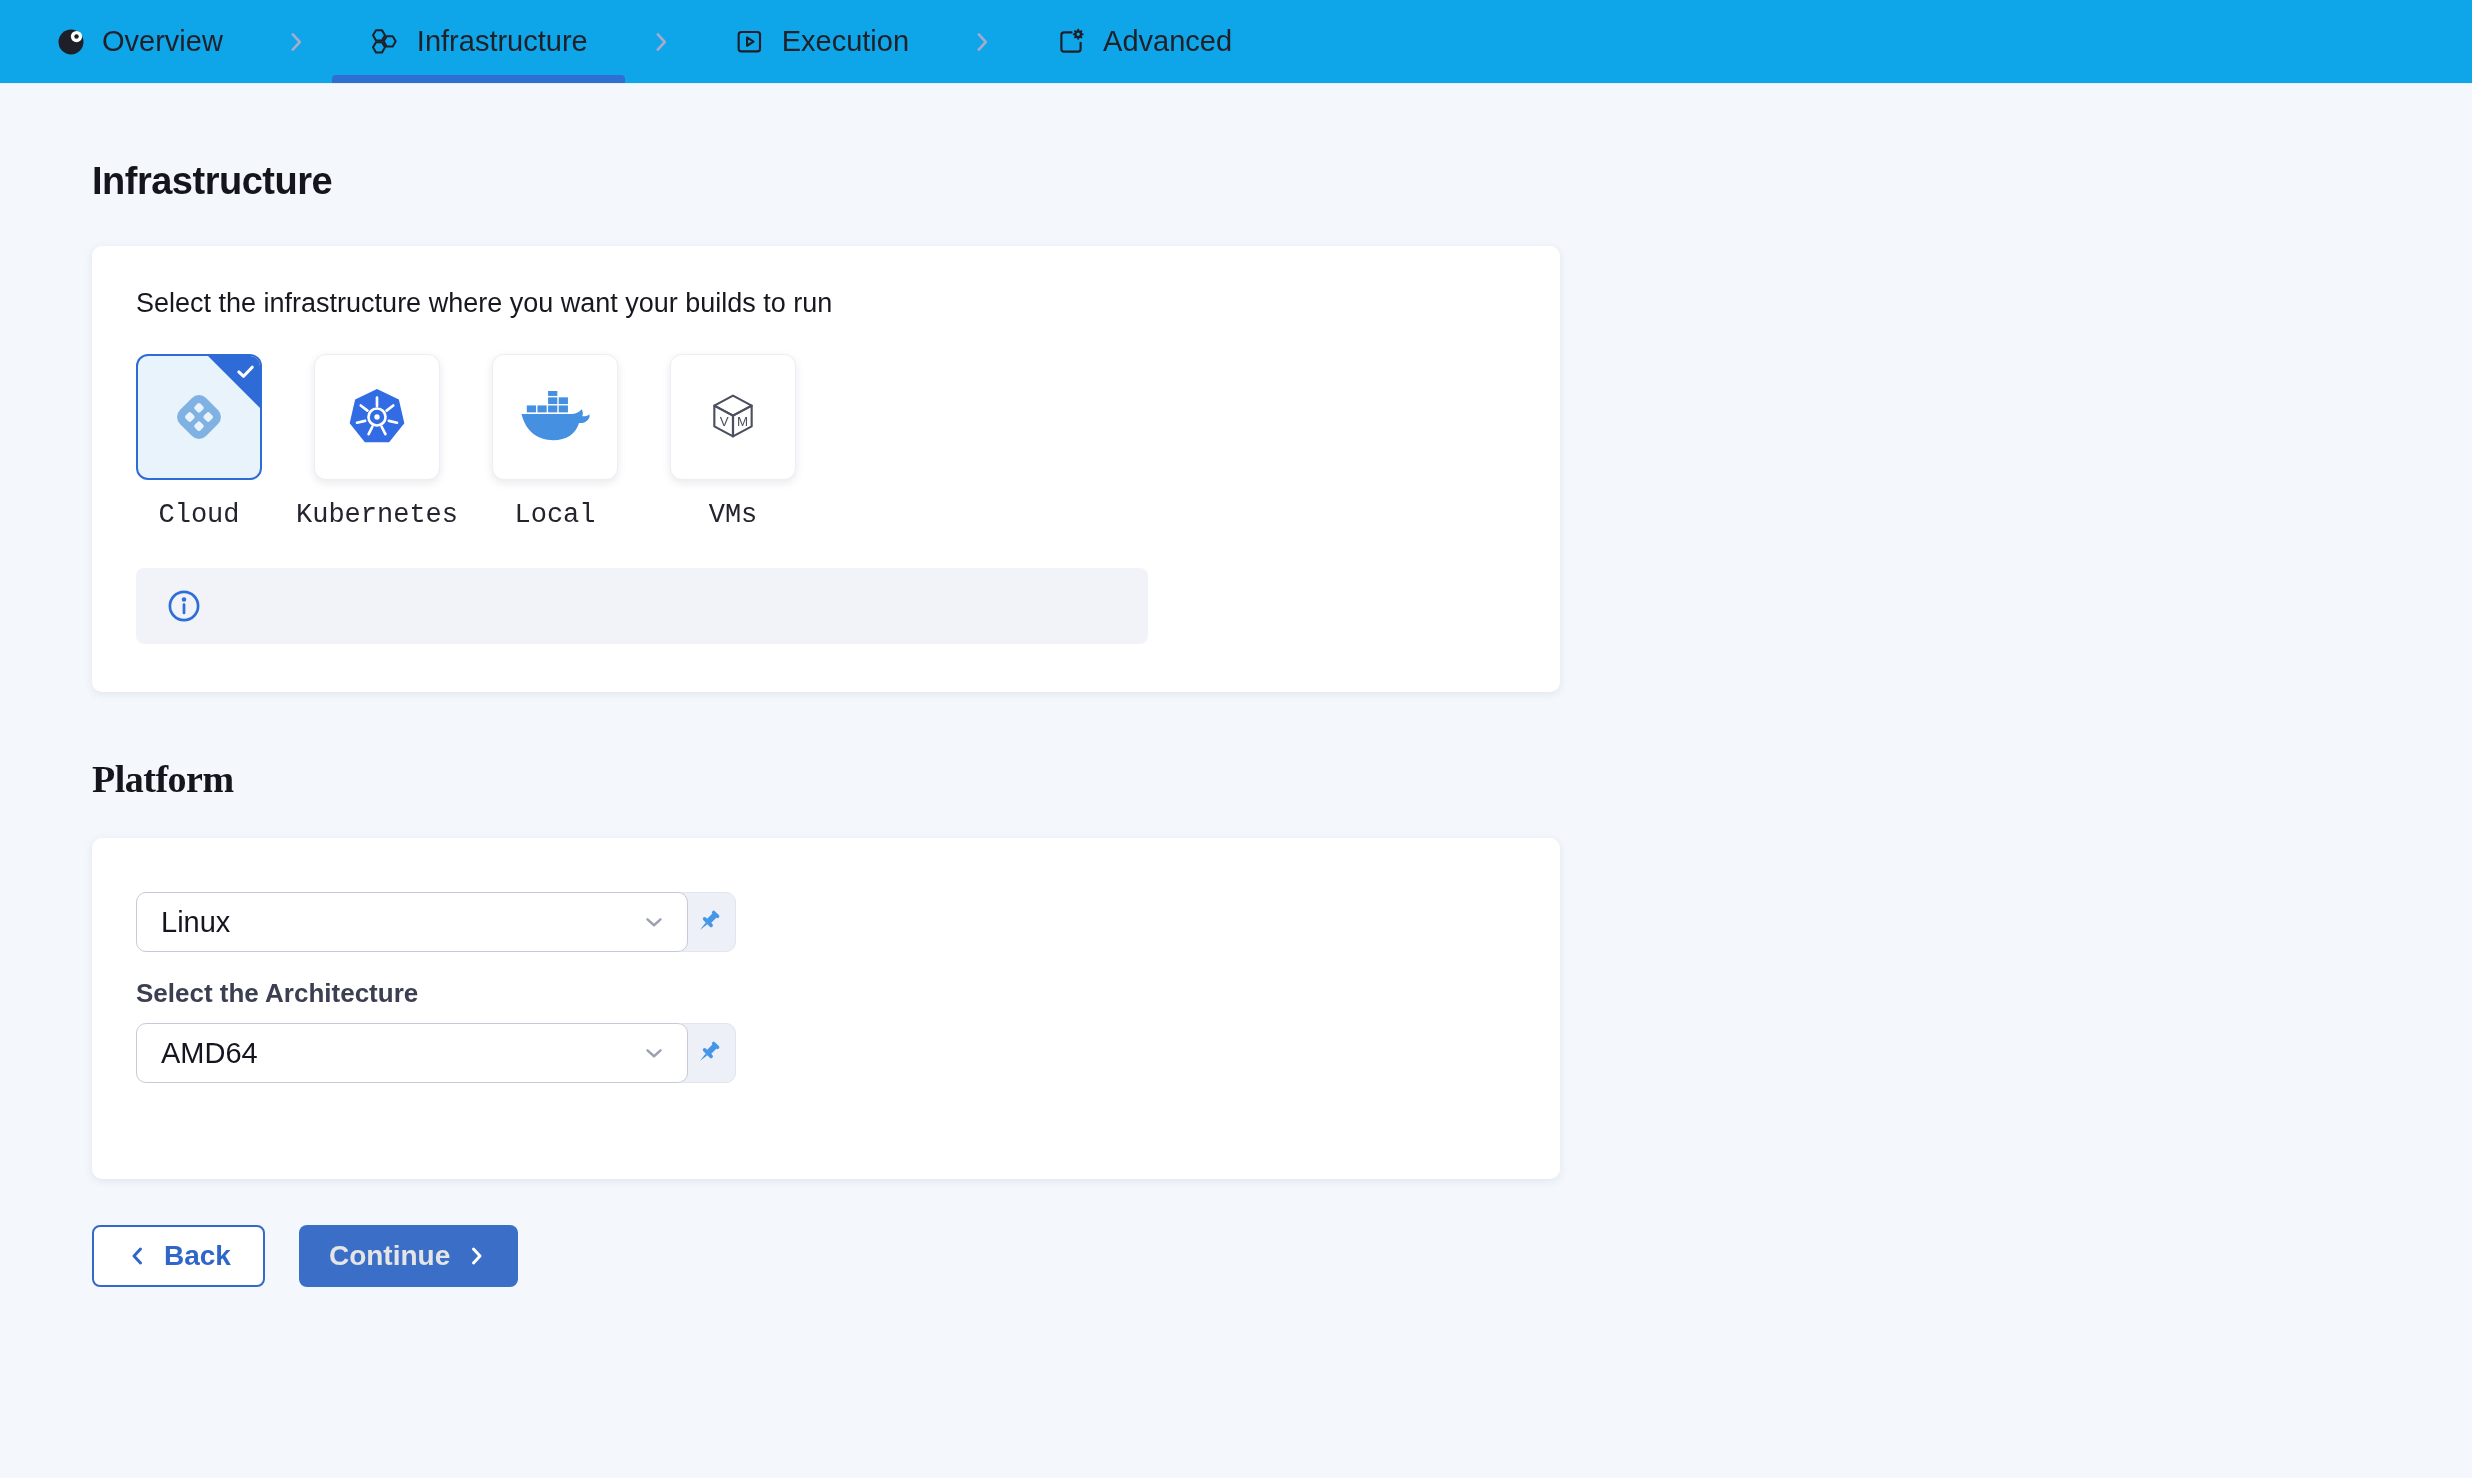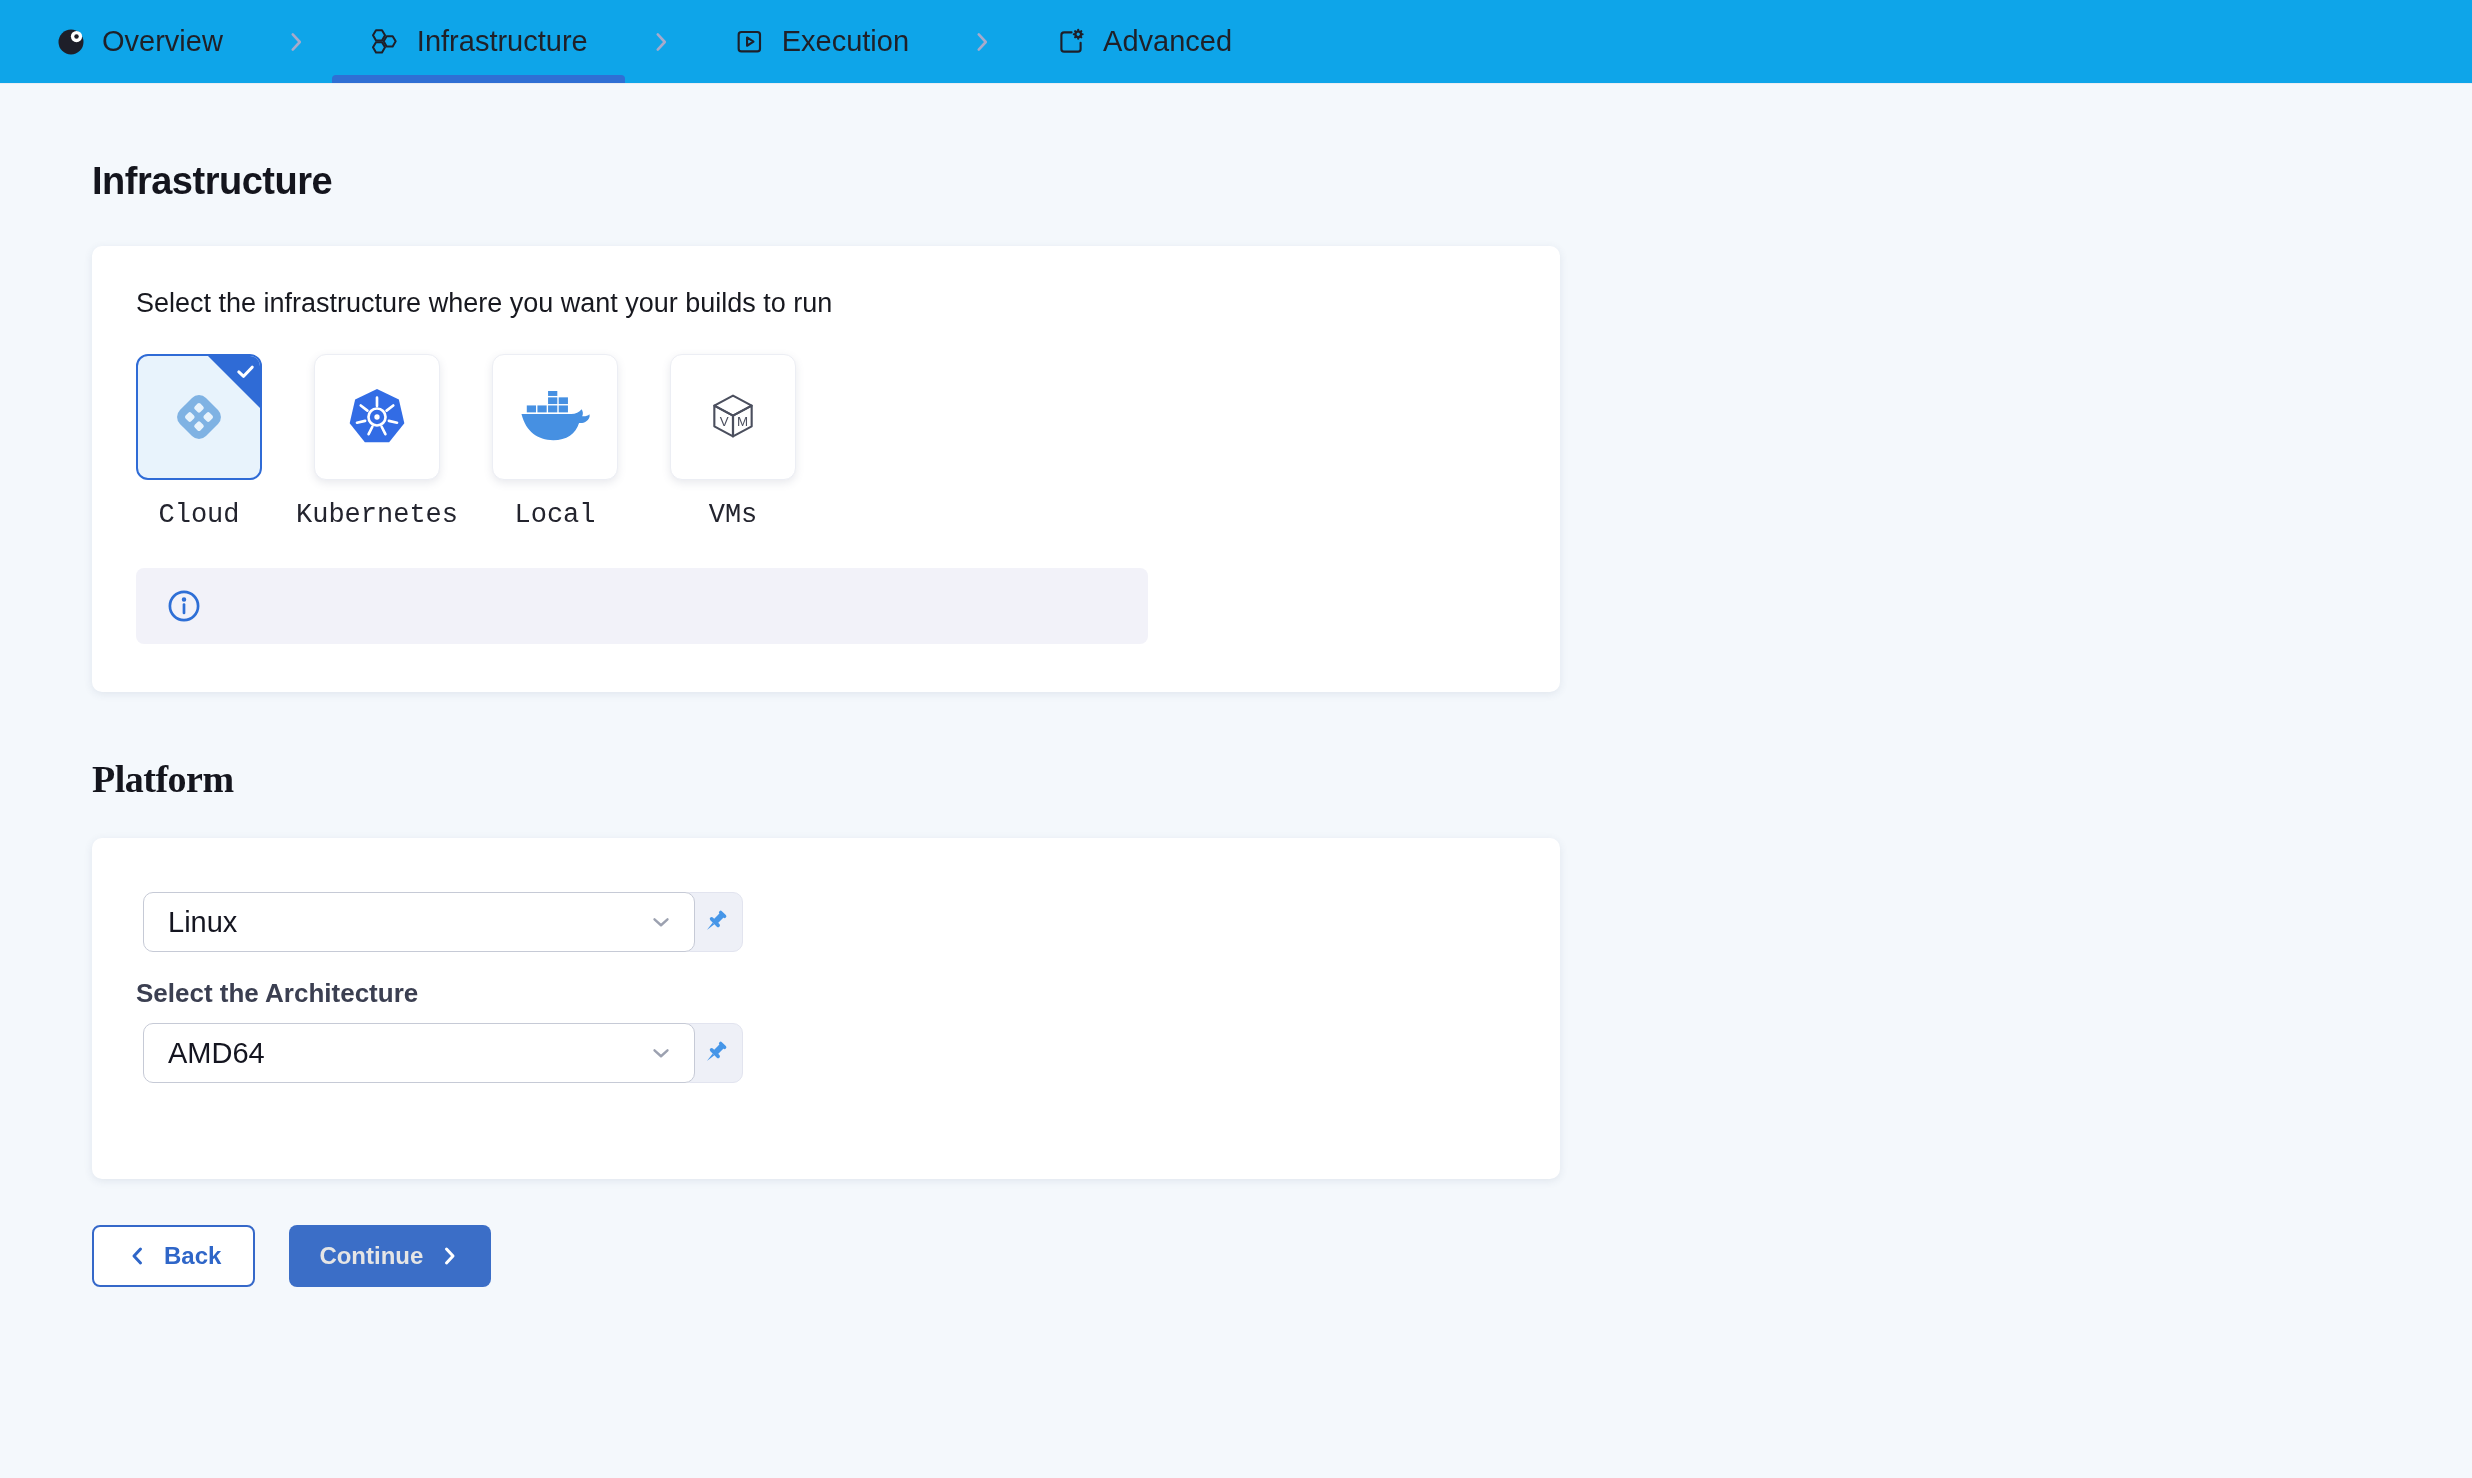--- a/index.html
+++ b/index.html
@@ -64,38 +64,38 @@
     font-size:28px;color:#1A1B23;
   }
 
   
   .platform-card{margin-top:36px;padding:40px 44px 96px 44px;}
   .field-label{
     display:flex;align-items:center;gap:12px;
     font-size:26px;font-weight:600;color:#3B3F51;
   }
   .field-label.second{margin-top:26px;}
-  .select-row{margin-top:14px;display:flex;align-items:center;margin-left:7px;}
+  .select-row{margin-top:14px;display:flex;align-items:center;}
   .select-box{
     position:relative;z-index:1;width:552px;height:60px;box-sizing:border-box;background:#fff;
     border:1px solid #C6CAD6;border-radius:10px;display:flex;align-items:center;
     justify-content:space-between;padding:0 20px 0 24px;cursor:pointer;
   }
   .select-value{font-size:29px;color:#141520;}
   .pin-btn{
     z-index:0;width:62px;height:60px;margin-left:-14px;box-sizing:border-box;
     background:#EEF0F7;border:1px solid #E2E4EF;border-radius:10px;
     display:flex;align-items:center;justify-content:center;padding-left:12px;cursor:pointer;
   }
 
   
   .actions{margin:46px 0 0 92px;display:flex;gap:34px;}
   .btn{
     height:62px;border-radius:8px;display:flex;align-items:center;gap:14px;
-    font-family:"Liberation Sans",sans-serif;font-size:24px;font-weight:700;cursor:pointer;
+    font-family:"Liberation Sans",sans-serif;font-size:28px;font-weight:700;cursor:pointer;
   }
   .btn-back{background:#fff;border:2px solid #3568C9;color:#2F66C8;padding:0 32px;}
   .btn-continue{background:var(--accent,#3B6EC7);border:none;color:#e5e5e5;padding:0 30px;}
 </style>
 </head>
 <body>
 
 <div class="app">
 
   <header class="topbar">

